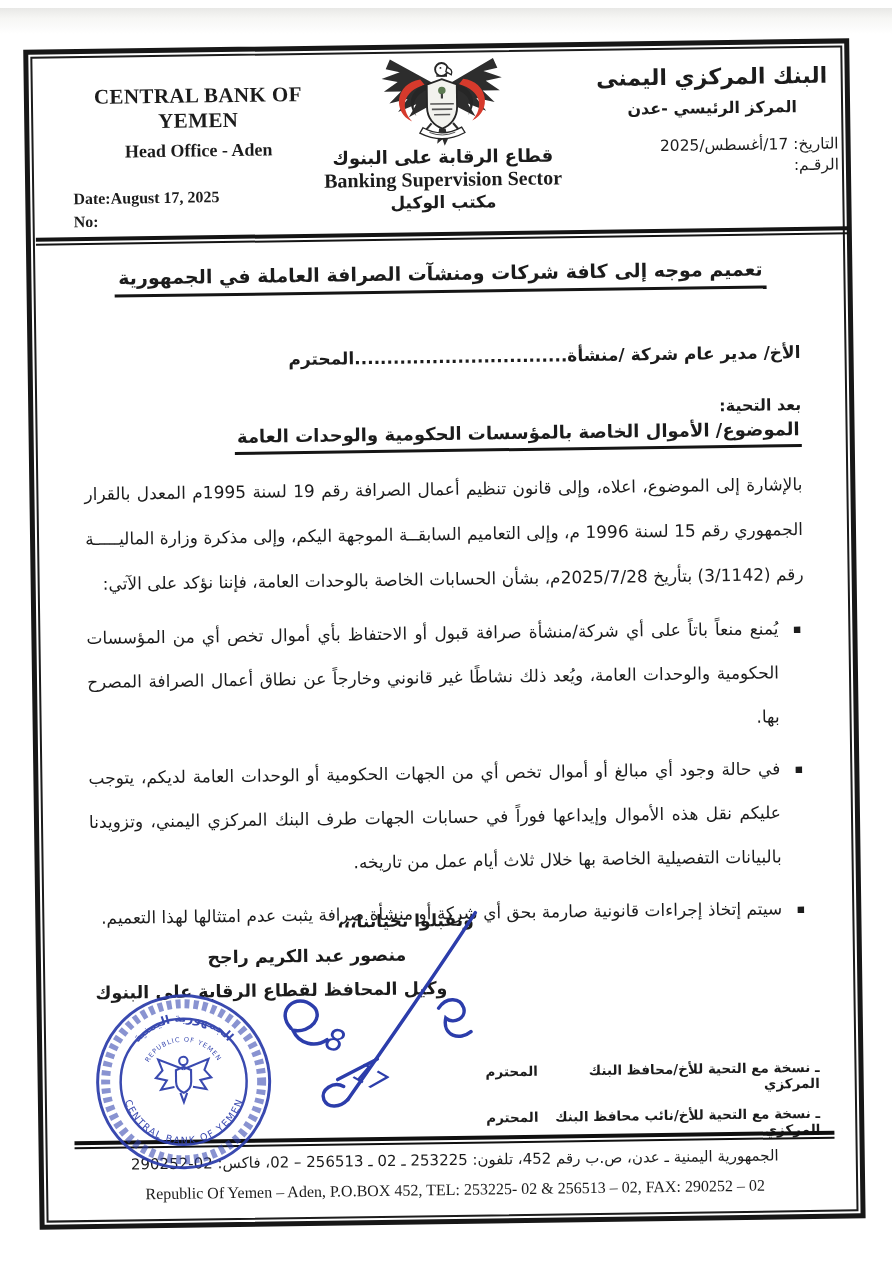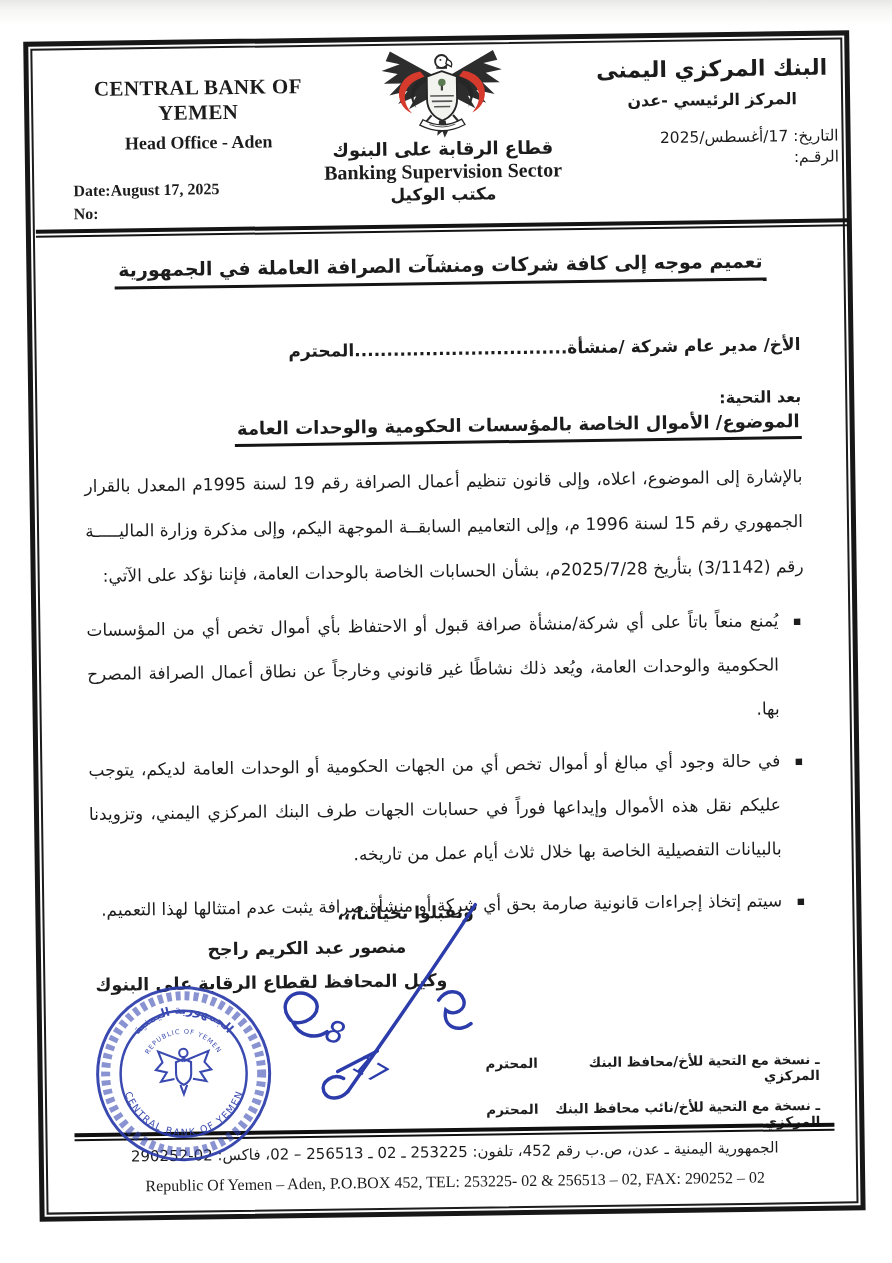--- a/index.html
+++ b/index.html
@@ -7,20 +7,21 @@
     width:892px; height:1263px; overflow:hidden;
     background:#ffffff;
     font-family:"DejaVu Sans", sans-serif;
     color:#1c1c1c;
   }
   .page {
     position:relative; width:892px; height:1249px;
     background:
       linear-gradient(180deg, #e8e8e6 0px, #f6f6f4 10px, #ffffff 26px),
       #ffffff;
+    margin-top: 8px;
   }
   .sheet {
     position:absolute; inset:0;
     transform:rotate(-0.8deg);
     transform-origin:50% 42%;
   }
   .frame {
     position:absolute; left:30px; top:36px; width:826px; height:1180px;
     border:5px solid #171717; box-sizing:border-box;
   }

